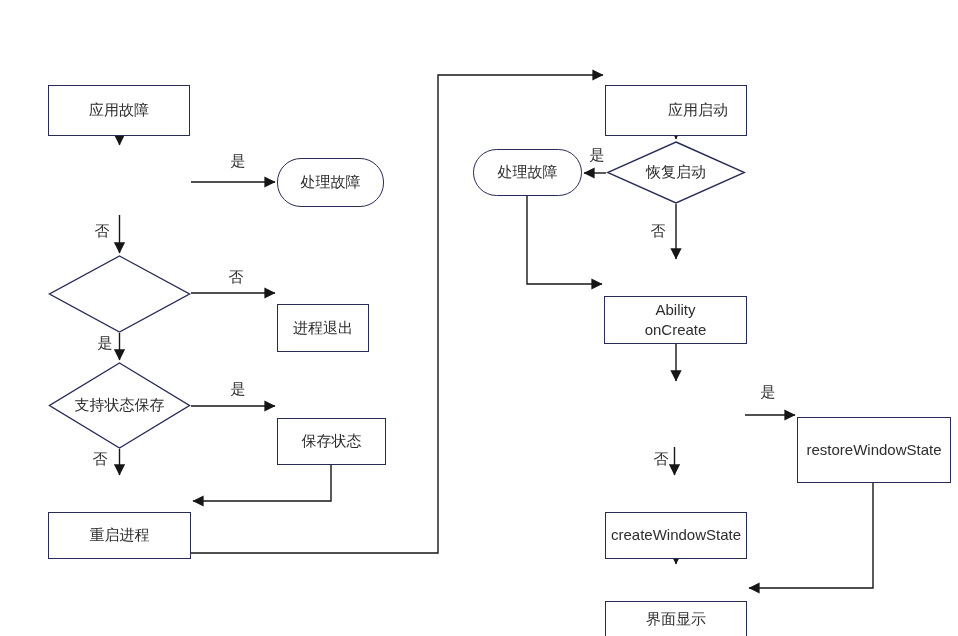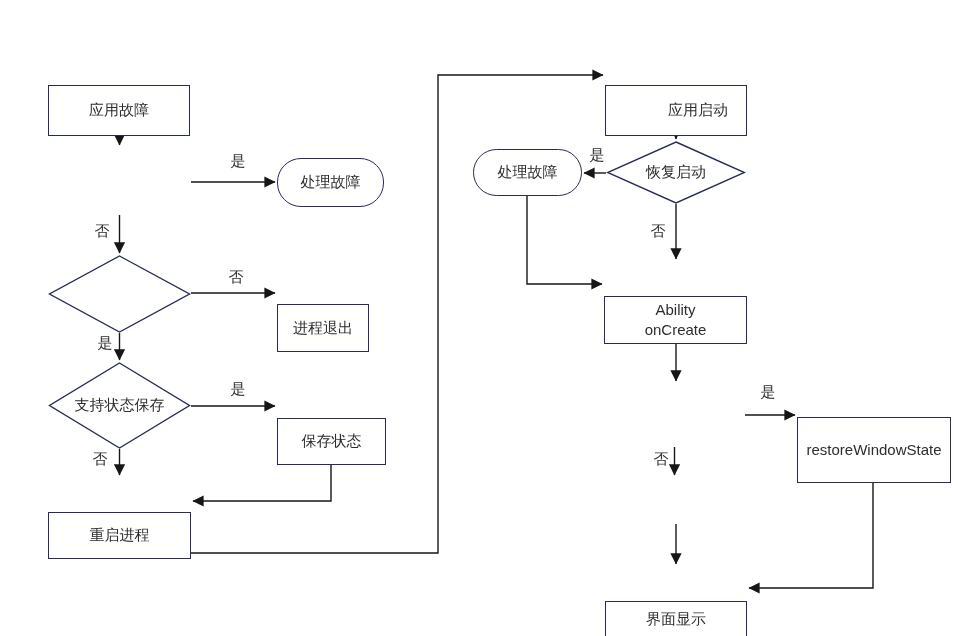--- a/index.html
+++ b/index.html
@@ -150,20 +150,23 @@
       <span style="display:block;">Ability</span>
       <span style="display:block;">onCreate</span>
     </span>
   </div>
 
 
   <div class="node rect" style="left:797px; top:382px; width:154px; height:66px;">
     <span class="lbl">restoreWindowState</span>
   </div>
 
+  <div class="node rect" style="left:605px; top:477px; width:142px; height:47px;">
+    <span class="lbl">createWindowState</span>
+  </div>
 
   <div class="node rect" style="left:605px; top:566px; width:142px; height:37px;">
     <span class="lbl">界面显示</span>
   </div>
 
   <span class="edge-label" style="left:238px; top:161px;">是</span>
   <span class="edge-label" style="left:102px; top:231px;">否</span>
   <span class="edge-label" style="left:236px; top:277px;">否</span>
   <span class="edge-label" style="left:105px; top:343px;">是</span>
   <span class="edge-label" style="left:238px; top:389px;">是</span>

